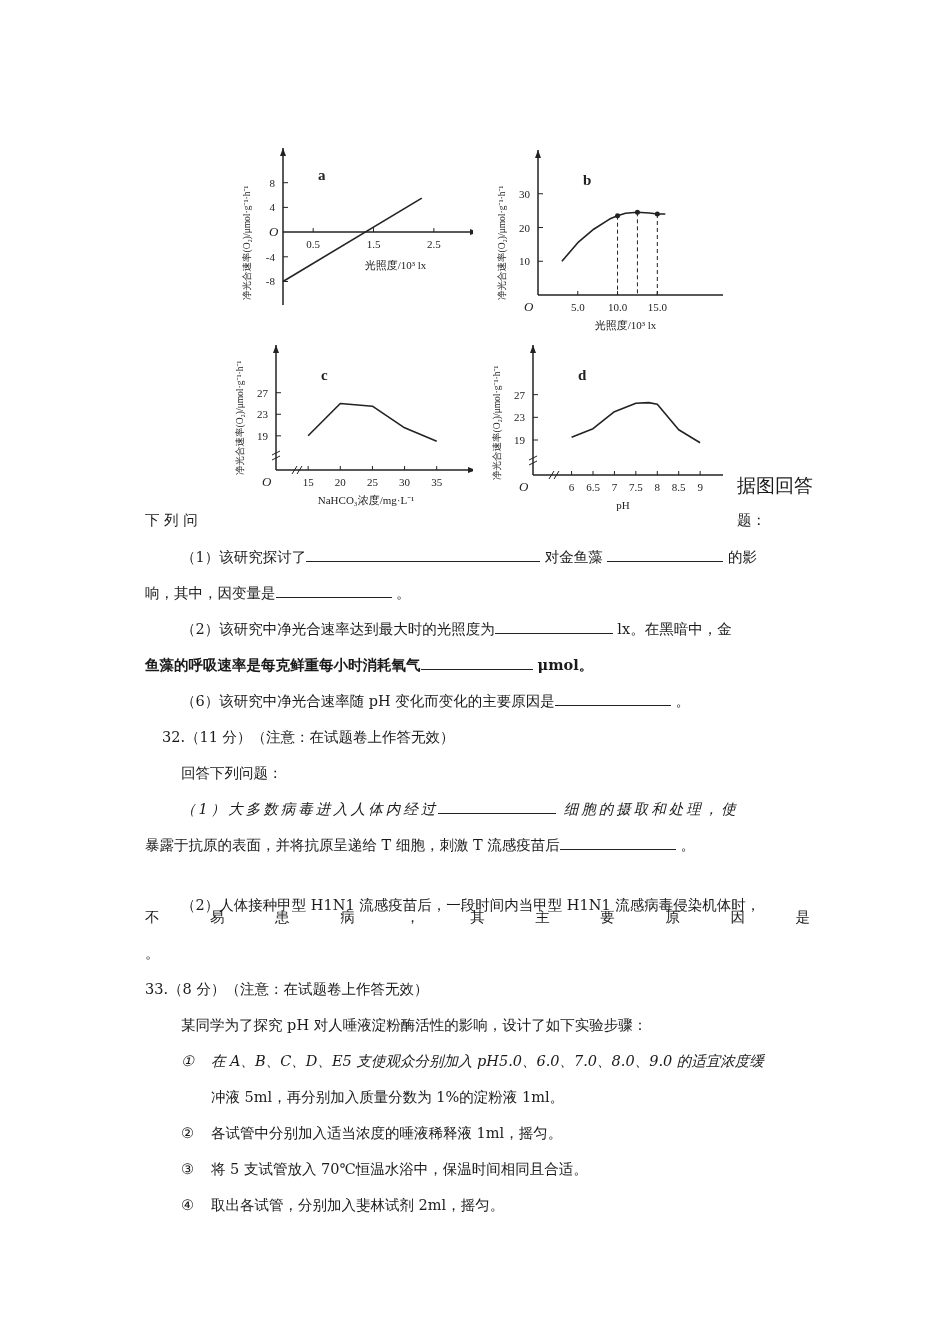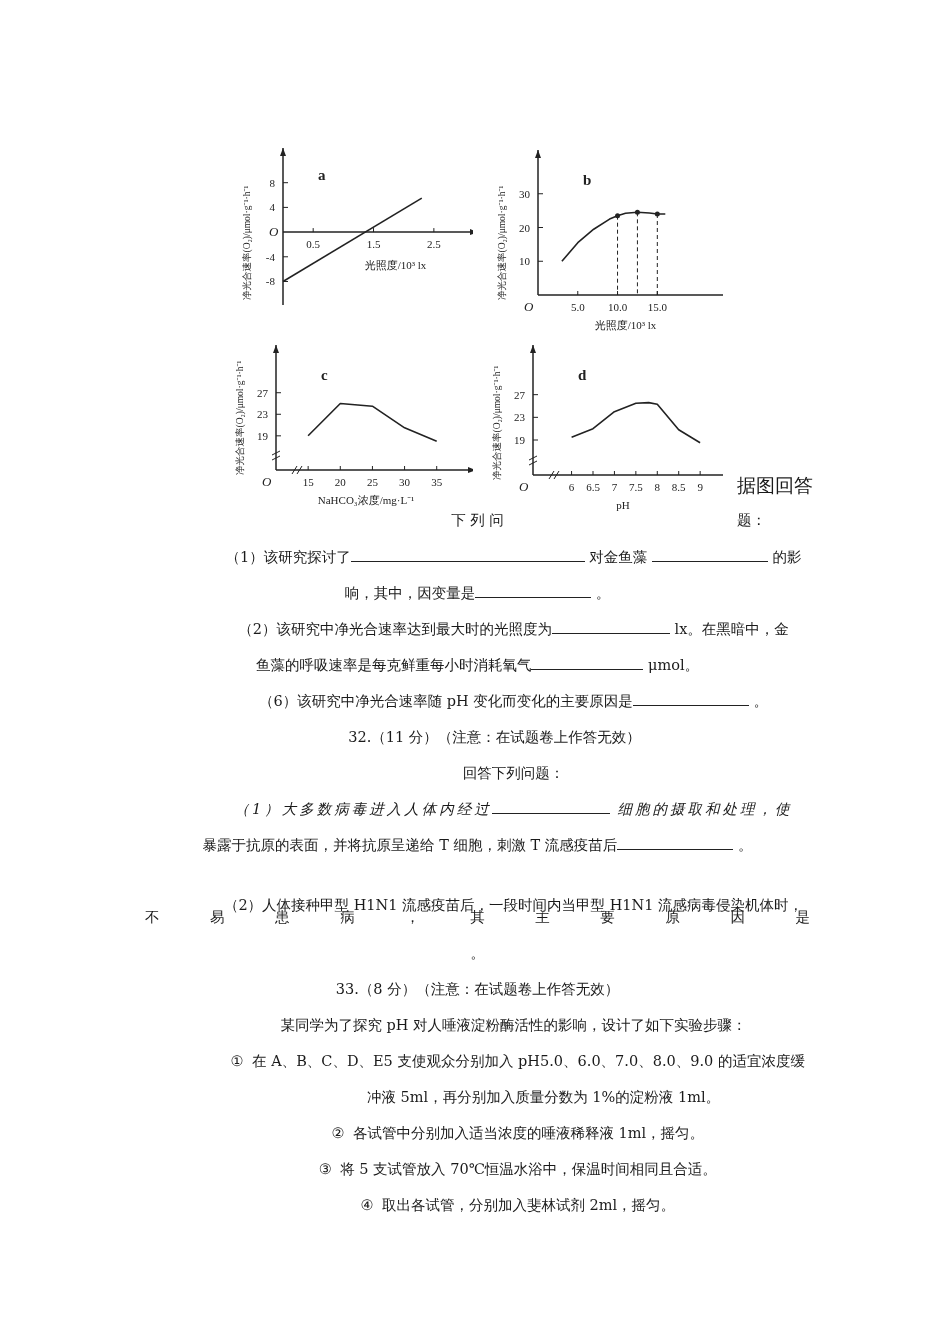--- a/index.html
+++ b/index.html
@@ -1,21 +1,21 @@
 <!DOCTYPE html>
 <html><head>
 <meta charset="utf-8">
 <style>
   html, body { margin:0; padding:0; background:#ffffff; }
   body { width:950px; height:1344px; position:relative; overflow:hidden;
          font-family:"DejaVu Serif", serif; color:#1a1a1a; }
   .chart { position:absolute; }
   .chart svg { display:block; }
   .chart text { font-family:"Liberation Serif", serif; fill:#222; }
-  .line { position:absolute; left:145px; width:665px; font-size:14.5px; line-height:20px; white-space:nowrap;text-align:center; }
+  .line { position:absolute; left:145px; width:665px; font-size:14.5px; line-height:20px; white-space:nowrap; }
   .indent { padding-left:36px; }
   .indent2 { padding-left:60px; }
   .blank { display:inline-block; border-bottom:1px solid #222; height:14px; vertical-align:baseline; }
   .spread { display:flex; justify-content:space-between; }
   .num { display:inline-block; width:30px; }
   .right { position:absolute; font-size:19px; }
 </style>
 </head>
 <body>
 
@@ -182,21 +182,21 @@
   <span>的影</span>
 </div>
 <div class="line" style="top:583px;">
   <span>响，其中，因变量是</span><span class="blank" style="width:116px;"></span>
   <span>。</span>
 </div>
 <div class="line indent" style="top:619px;">
   <span>（2）该研究中净光合速率达到最大时的光照度为</span><span class="blank" style="width:118px;"></span>
   <span>lx。在黑暗中，金</span>
 </div>
-<div class="line" style="top:655px;">
+<div class="line" style="top:655px;font-weight:bold;">
   <span>鱼藻的呼吸速率是每克鲜重每小时消耗氧气</span><span class="blank" style="width:112px;"></span>
   <span>μmol。</span>
 </div>
 <div class="line indent" style="top:691px;">
   <span>（6）该研究中净光合速率随 pH 变化而变化的主要原因是</span><span class="blank" style="width:116px;"></span>
   <span>。</span>
 </div>
 <div class="line" style="top:727px;margin-left:17px;">32.（11 分）（注意：在试题卷上作答无效）</div>
 <div class="line indent" style="top:763px;">回答下列问题：</div>
 <div class="line indent" style="top:799px;letter-spacing:3px;font-style:italic;">
@@ -218,17 +218,17 @@
     <span>主</span>
     <span>要</span>
     <span>原</span>
     <span>因</span>
     <span>是</span>
   </div>
 <div class="line" style="top:943px;">。</div>
 <div class="line" style="top:979px;">33.（8 分）（注意：在试题卷上作答无效）</div>
 <div class="line indent" style="top:1015px;">某同学为了探究 pH 对人唾液淀粉酶活性的影响，设计了如下实验步骤：</div>
 
-<div class="line indent" style="top:1051px;"><span class="num">①</span><span>在 A、B、C、D、E5 支使观众分别加入 pH5.0、6.0、7.0、8.0、9.0 的适宜浓度缓</span></div>
+<div class="line indent" style="top:1051px;font-style:italic;"><span class="num">①</span><span>在 A、B、C、D、E5 支使观众分别加入 pH5.0、6.0、7.0、8.0、9.0 的适宜浓度缓</span></div>
 <div class="line indent2" style="top:1087px;padding-left:66px;">冲液 5ml，再分别加入质量分数为 1%的淀粉液 1ml。</div>
 <div class="line indent" style="top:1123px;"><span class="num">②</span><span>各试管中分别加入适当浓度的唾液稀释液 1ml，摇匀。</span></div>
 <div class="line indent" style="top:1159px;"><span class="num">③</span><span>将 5 支试管放入 70℃恒温水浴中，保温时间相同且合适。</span></div>
 <div class="line indent" style="top:1195px;"><span class="num">④</span><span>取出各试管，分别加入斐林试剂 2ml，摇匀。</span></div>
 
 </body></html>

